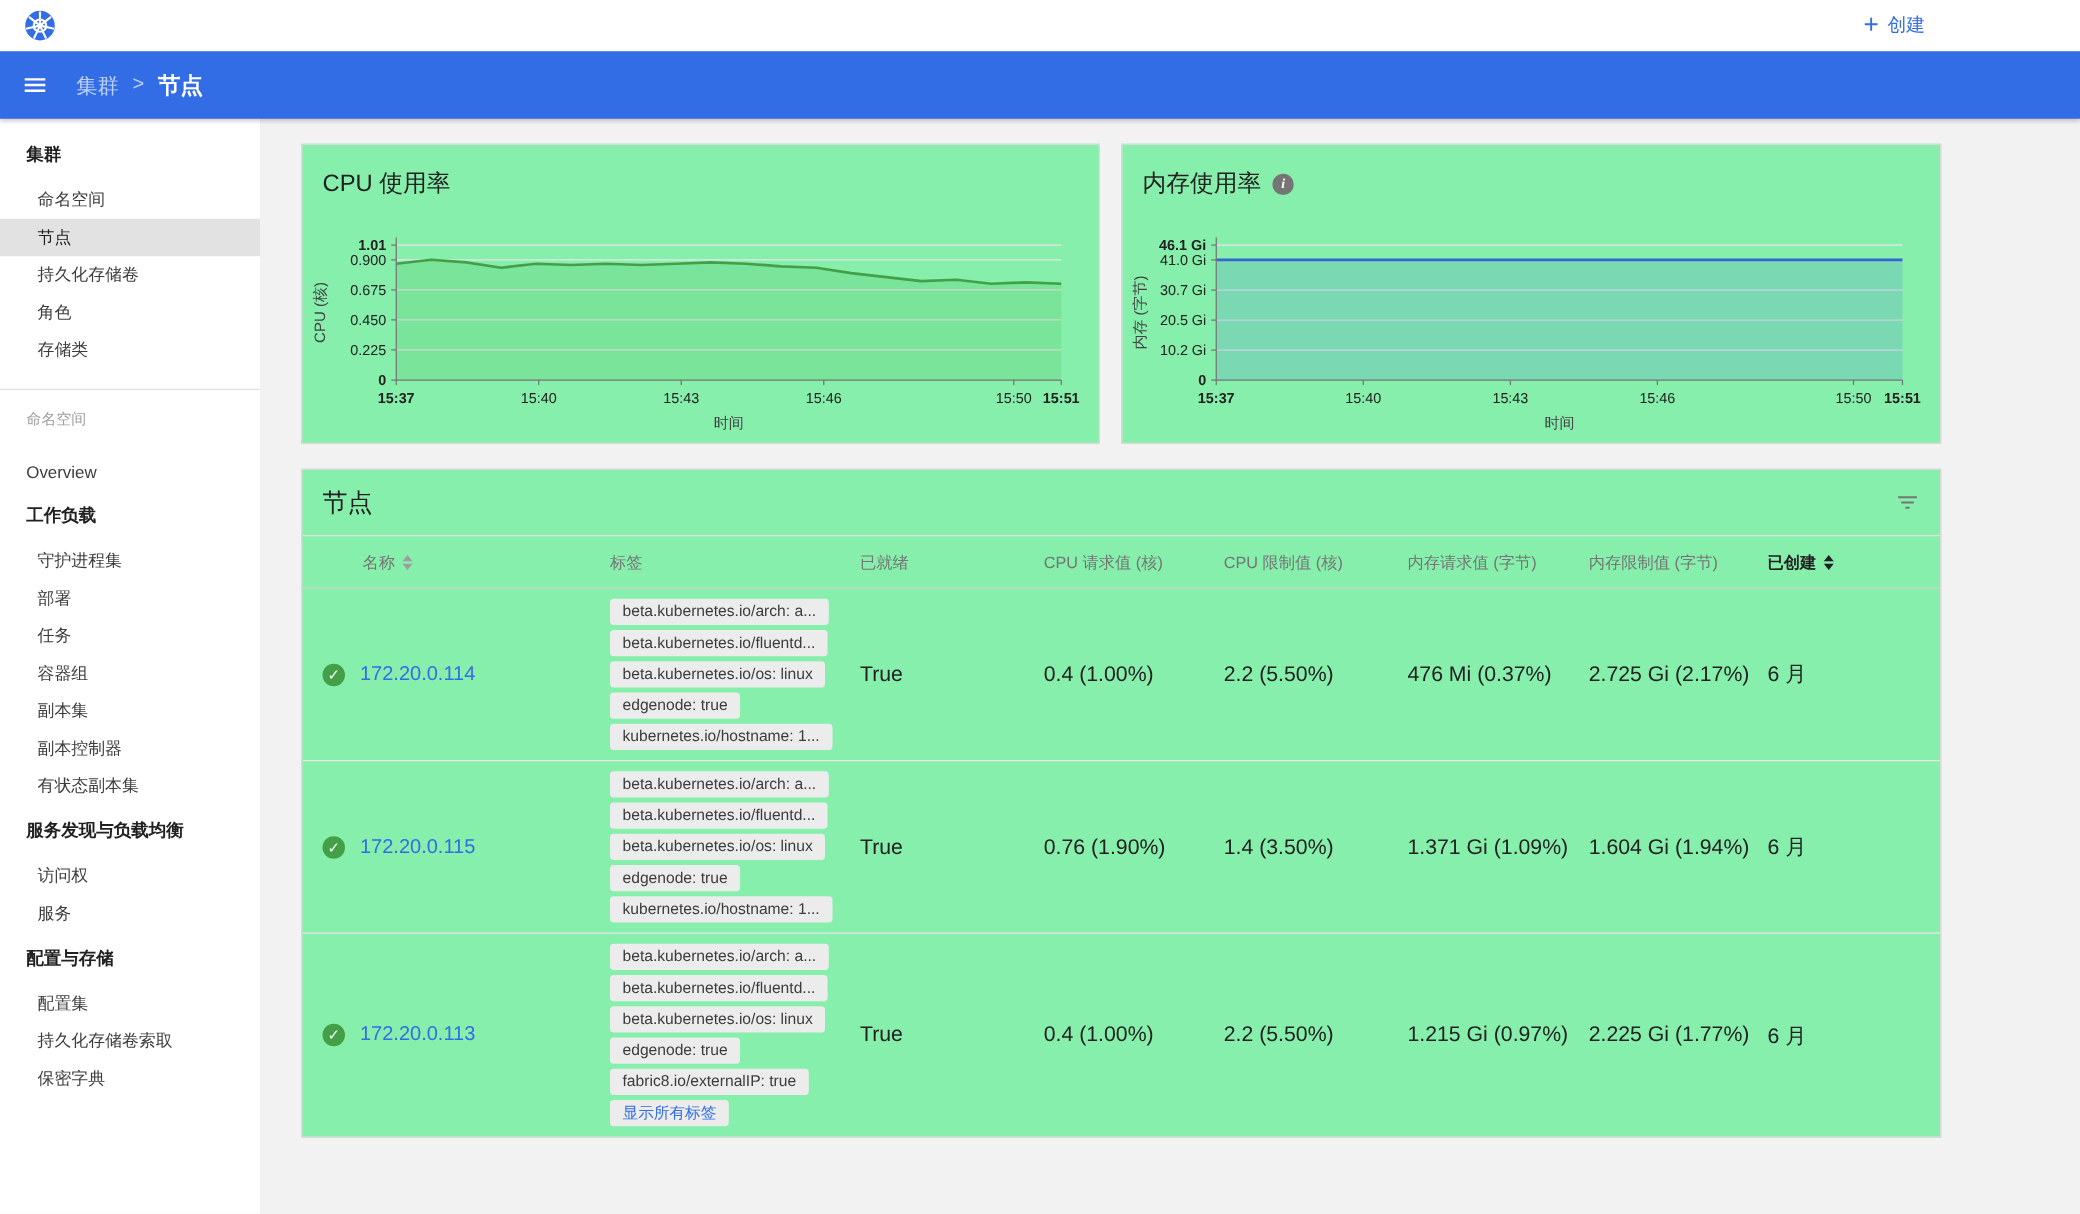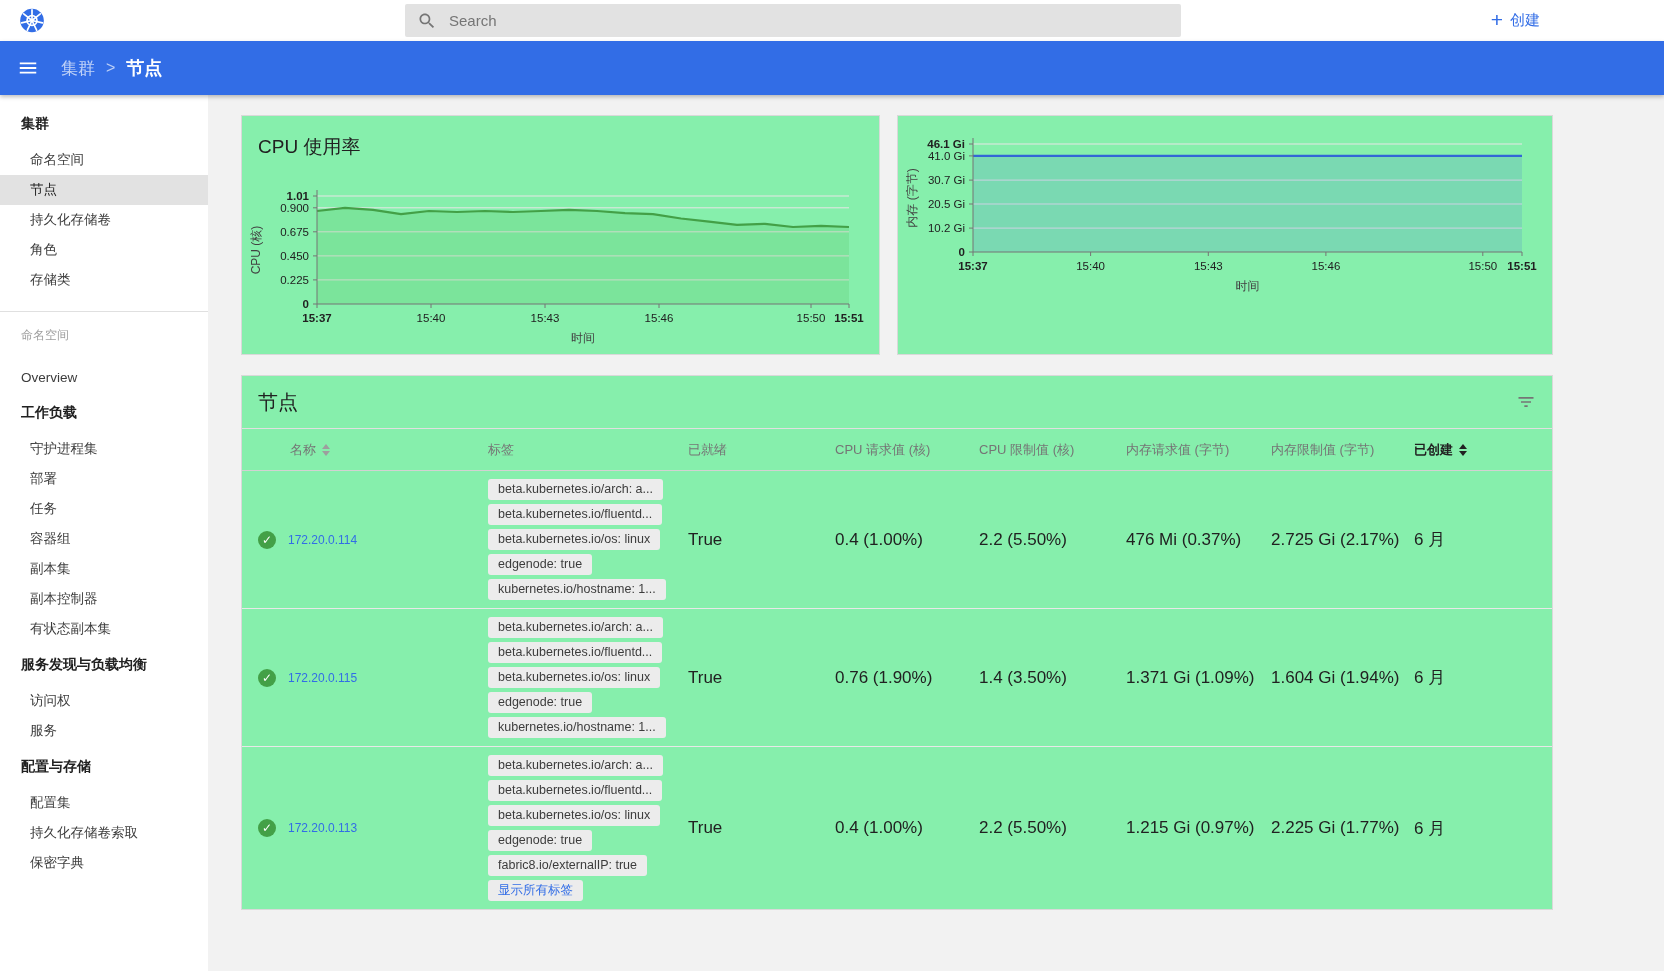--- a/index.html
+++ b/index.html
@@ -93,21 +93,21 @@
   .sort .down { border-top:5px solid #9e9e9e; }
   .hc.active .sort .up { border-bottom-color:#212121; }
   .hc.active .sort .down { border-top-color:#212121; }
 
   .trow { border-bottom:1px solid #e8e8e8; padding-top:8px; padding-bottom:8px; }
   .trow:last-child { border-bottom:none; }
   .cell-name { display:flex; align-items:center; gap:12px; }
   .check { width:18px; height:18px; border-radius:50%; background:#43a047; color:#fff;
     font-size:12px; font-weight:bold; display:inline-flex; align-items:center;
     justify-content:center; flex-shrink:0; }
-  .name-link { color:#326de6; font-size:12px; cursor:pointer; text-decoration:none; }
+  .name-link { color:#326de6; font-size:16px; cursor:pointer; text-decoration:none; }
   .chips { display:flex; flex-direction:column; align-items:flex-start; gap:4px; }
   .chip { background:#ececec; border-radius:3px; padding:3px 10px; font-size:12.5px;
     color:#3c3c3c; white-space:nowrap; line-height:15px; }
   .chip.link { color:#326de6; cursor:pointer; }
   .cellv { font-size:17px; color:#212121; white-space:nowrap; }
 </style>
 </head>
 <body>
 
 <header class="topbar">
@@ -120,28 +120,20 @@
         <line x1="12" y1="12" x2="21.3" y2="14.1"></line>
         <line x1="12" y1="12" x2="16.1" y2="20.6"></line>
         <line x1="12" y1="12" x2="7.9" y2="20.6"></line>
         <line x1="12" y1="12" x2="2.7" y2="14.1"></line>
         <line x1="12" y1="12" x2="4.6" y2="6.1"></line>
       </g>
       <circle cx="12" cy="12" r="4.4" fill="none" stroke="#fff" stroke-width="1.5"></circle>
       <circle cx="12" cy="12" r="1.6" fill="#fff"></circle>
     </svg>
   </span>
-  <div class="searchbar">
-    <span style="display:flex;">
-      <svg width="20" height="20" viewBox="0 0 24 24">
-          <path fill="#757575" d="M15.5 14h-.79l-.28-.27C15.41 12.59 16 11.11 16 9.5 16 5.91 13.09 3 9.5 3S3 5.91 3 9.5 5.91 16 9.5 16c1.61 0 3.09-.59 4.23-1.57l.27.28v.79l5 4.99L20.49 19l-4.99-5zm-6 0C7.01 14 5 11.99 5 9.5S7.01 5 9.5 5 14 7.01 14 9.5 11.99 14 9.5 14z"></path>
-        </svg>
-    </span>
-    <input type="text" placeholder="Search" style="">
-  </div>
   <button class="create-btn">
     <span class="plus">+</span>
     <span>创建</span>
   </button>
 </header>
 
 <div class="appbar">
   <button class="hamburger">
     <svg width="22" height="22" viewBox="0 0 24 24">
         <path fill="#ffffff" d="M3 6h18v2H3V6zm0 5h18v2H3v-2zm0 5h18v2H3v-2z"></path>
@@ -221,20 +213,24 @@
             <text x="417.0" y="154" text-anchor="middle" font-size="11.5" fill="#212121" font-weight="normal">15:46</text>
             <line x1="569.0" x2="569.0" y1="136" y2="140" stroke="#757575"></line>
             <text x="569.0" y="154" text-anchor="middle" font-size="11.5" fill="#212121" font-weight="normal">15:50</text>
             <line x1="607.0" x2="607.0" y1="136" y2="140" stroke="#757575"></line>
             <text x="607.0" y="154" text-anchor="middle" font-size="11.5" fill="#212121" font-weight="bold">15:51</text>
             <text x="341" y="174" text-anchor="middle" font-size="12" fill="#424242">时间</text>
             <text x="18" y="82" text-anchor="middle" font-size="12" fill="#424242" transform="rotate(-90 18 82)">CPU (核)</text>
           </svg>
       </div>
       <div class="card chart-card mem">
+        <div class="card-title">
+          <span>内存使用率</span>
+          <span class="info-ic">i</span>
+        </div>
         <svg id="chart1" width="654" height="186">
             <line x1="75" x2="624" y1="112.1" y2="112.1" stroke="#e6e6e6" stroke-width="1"></line>
             <line x1="75" x2="624" y1="88.0" y2="88.0" stroke="#e6e6e6" stroke-width="1"></line>
             <line x1="75" x2="624" y1="64.1" y2="64.1" stroke="#e6e6e6" stroke-width="1"></line>
             <line x1="75" x2="624" y1="39.9" y2="39.9" stroke="#e6e6e6" stroke-width="1"></line>
             <line x1="75" x2="624" y1="28.0" y2="28.0" stroke="#e6e6e6" stroke-width="1"></line>
             <path d="M75,136 L75.0,39.9 L103.9,39.9 L132.8,39.9 L161.7,39.9 L190.6,39.9 L219.5,39.9 L248.4,39.9 L277.3,39.9 L306.2,39.9 L335.1,39.9 L363.9,39.9 L392.8,39.9 L421.7,39.9 L450.6,39.9 L479.5,39.9 L508.4,39.9 L537.3,39.9 L566.2,39.9 L595.1,39.9 L624.0,39.9 L624,136 Z" fill="rgba(63,103,214,0.16)" stroke="none"></path>
             <path d="M75.0,39.9 L103.9,39.9 L132.8,39.9 L161.7,39.9 L190.6,39.9 L219.5,39.9 L248.4,39.9 L277.3,39.9 L306.2,39.9 L335.1,39.9 L363.9,39.9 L392.8,39.9 L421.7,39.9 L450.6,39.9 L479.5,39.9 L508.4,39.9 L537.3,39.9 L566.2,39.9 L595.1,39.9 L624.0,39.9" fill="none" stroke="#3367d6" stroke-width="2.2" stroke-linejoin="round"></path>
             <line x1="75" x2="75" y1="22" y2="136" stroke="#757575"></line>
             <line x1="75" x2="624" y1="136" y2="136" stroke="#757575"></line>

